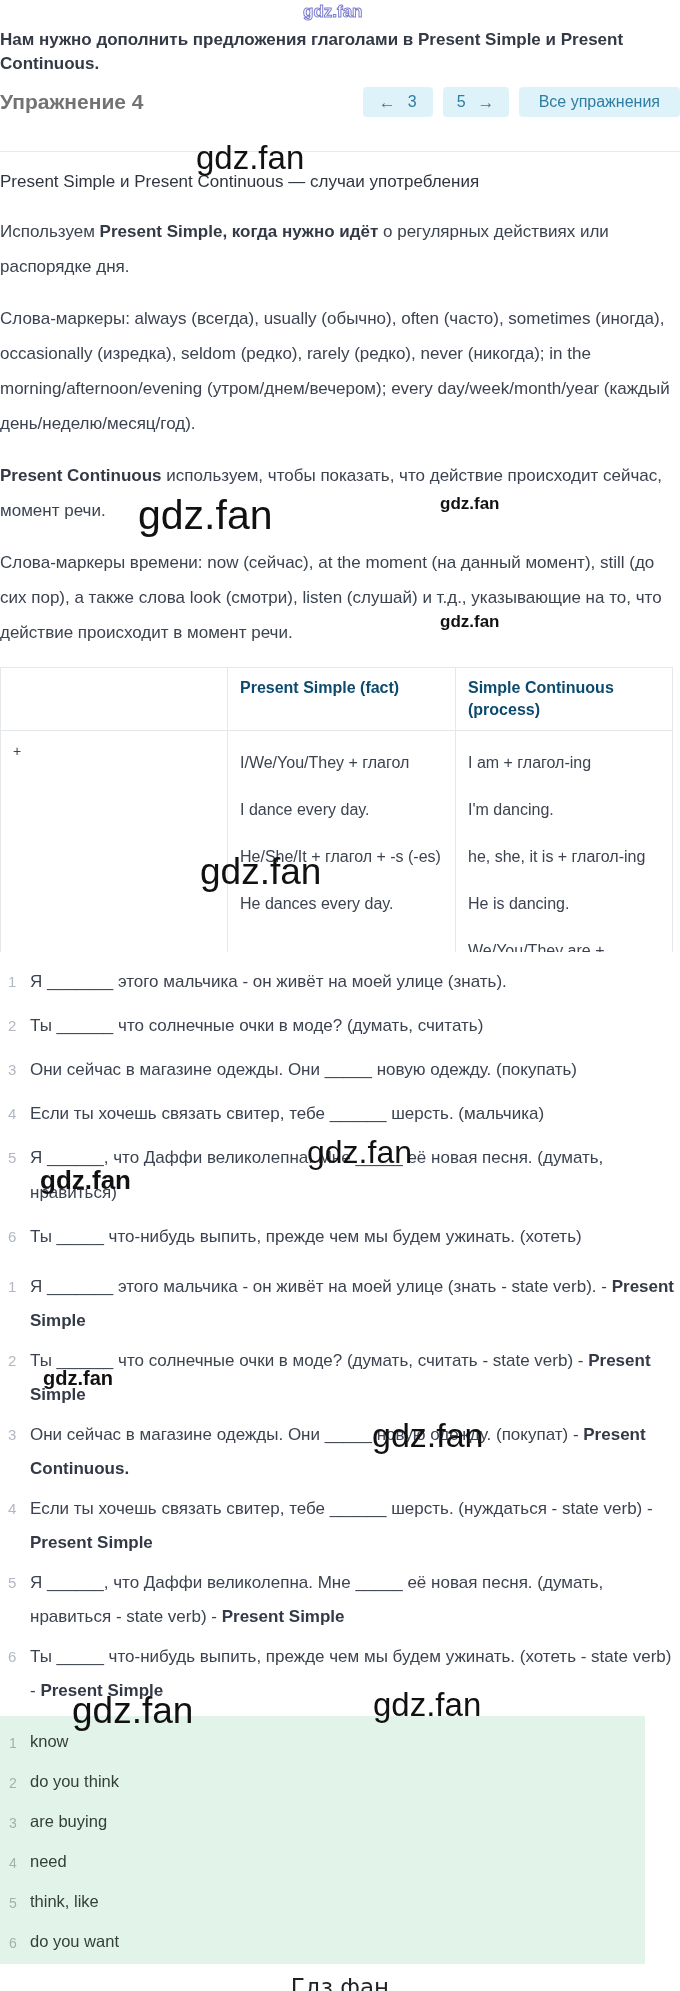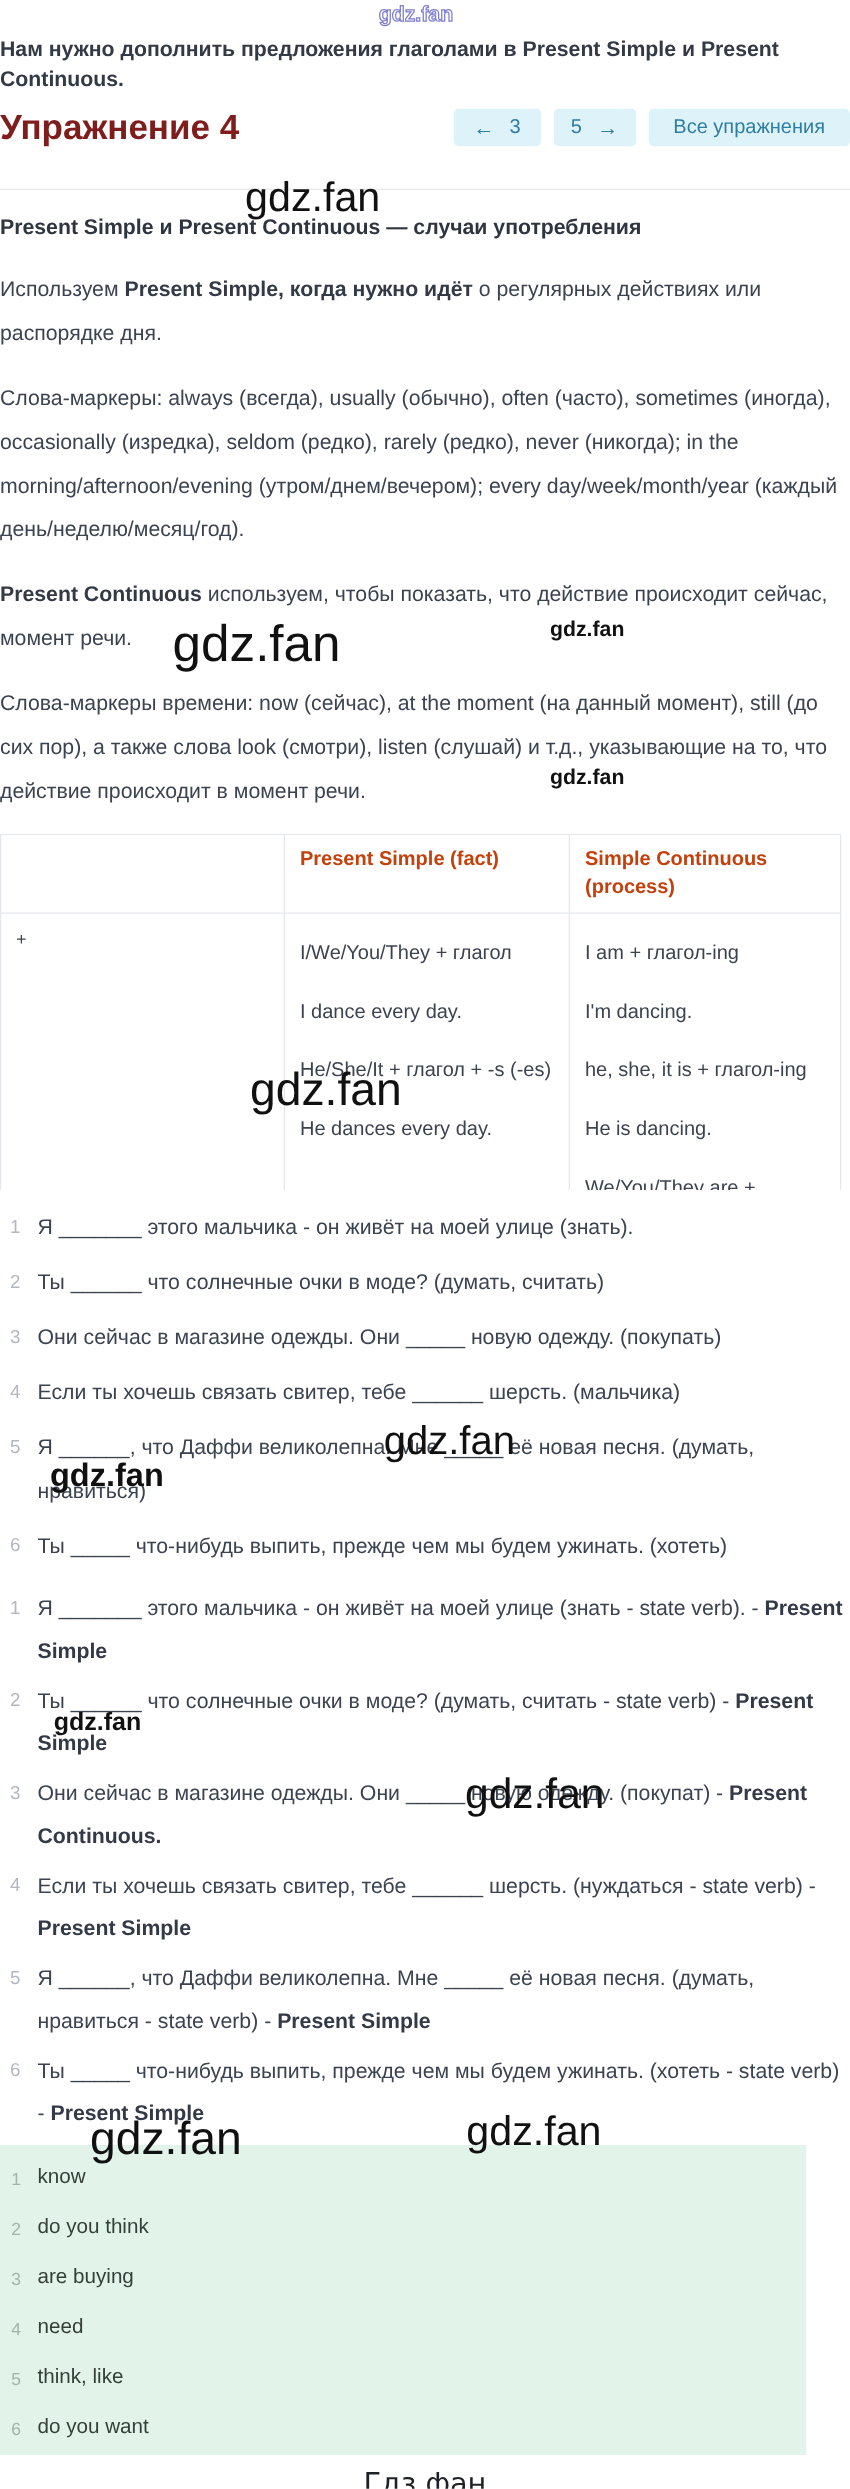--- a/index.html
+++ b/index.html
@@ -17,38 +17,38 @@
   .wm-tbl{top:851px;left:200px;font-size:37px;font-weight:500;}
   .wm-r1 {top:1134px;left:307px;font-size:32px;font-weight:500;}
   .wm-l1 {top:1165px;left:40px;font-size:26px;font-weight:600;}
   .wm-l2 {top:1367px;left:43px;font-size:20px;font-weight:700;}
   .wm-r2 {top:1416px;left:372px;font-size:34px;font-weight:500;}
   .wm-r3 {top:1686px;left:373px;font-size:33px;font-weight:500;}
   .wm-g1 {top:1690px;left:72px;font-size:37px;font-weight:500;}
   
   .intro{margin:28px 0 0;font-size:17px;font-weight:700;line-height:24px;color:#333945;width:676px;}
   .ex-header{margin-top:10px;display:flex;align-items:center;height:32px;}
-  .page-title{font-size:28px;font-weight:700;color:#7f1d1d;}
+  .page-title{font-size:21px;font-weight:700;color:#737373;}
   .nav-group{margin-left:auto;display:flex;gap:10px;}
   .nav-btn{height:30px;display:flex;align-items:center;justify-content:center;gap:12px;
     background:#def2f9;color:#2e7da3;font-size:16px;border:none;border-radius:4px;cursor:pointer;
     font-family:"Liberation Sans",sans-serif;}
   .btn-prev{width:70px;} .btn-next{width:66px;} .btn-all{padding:0 20px;}
   .arr{font-size:17px;line-height:1;}
   .divider{margin-top:33px;border:none;border-top:1px solid #e7e9ec;height:0;}
   
-  .theory-h{margin-top:19px;font-size:17px;font-weight:700;color:#2f3540;line-height:21px;}
+  .theory-h{margin-top:19px;font-size:17px;font-weight:400;color:#2f3540;line-height:21px;}
   .para{font-size:17px;line-height:35px;width:676px;color:#3c4350;}
   .p1{margin-top:22px;} .p2{margin-top:12px;} .p3{margin-top:1px;} .p4{margin-top:11px;}
   .para b{color:#333945;}
   
   .table-clip{margin-top:6px;height:285px;overflow:hidden;}
   table.gram{border-collapse:collapse;width:672px;table-layout:fixed;}
   .gram th,.gram td{border:1px solid #e5e8eb;vertical-align:top;text-align:left;}
-  .gram th{font-size:16px;font-weight:700;color:#c2410c;line-height:22px;padding:9px 8px 9px 12px;}
+  .gram th{font-size:16px;font-weight:700;color:#0c4a6e;line-height:22px;padding:9px 8px 9px 12px;}
   .gram td{padding:12px 6px 12px 12px;}
   .gram td p{margin:0 0 7px;line-height:40px;font-size:16px;color:#3c4350;}
   .cell-sign{font-size:14px;color:#3c4350;}
   
   .qlist{width:676px;}
   .questions{margin-top:12px;height:298px;overflow:hidden;}
   .analysis{margin-top:8px;height:440px;overflow:hidden;}
   .qitem{position:relative;padding-left:30px;font-size:17px;line-height:35px;margin-bottom:9px;color:#3c4350;}
   .analysis .qitem{line-height:34px;margin-bottom:6px;}
   .qitem .num{position:absolute;left:8px;top:0;font-size:15px;color:#b2b8c1;}

